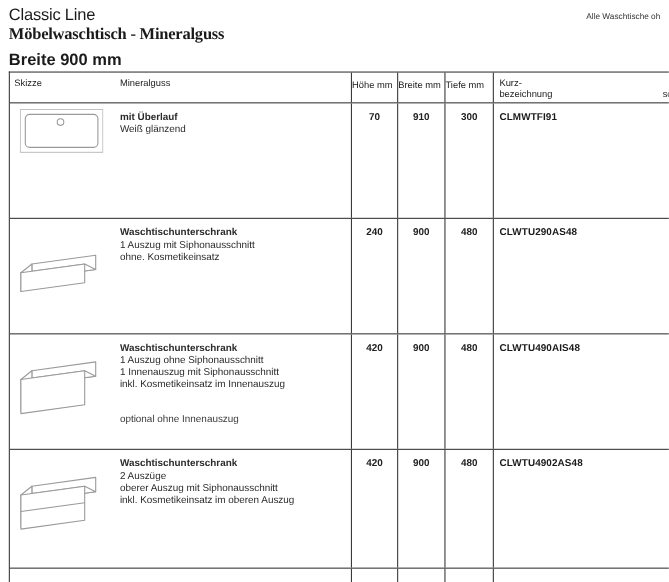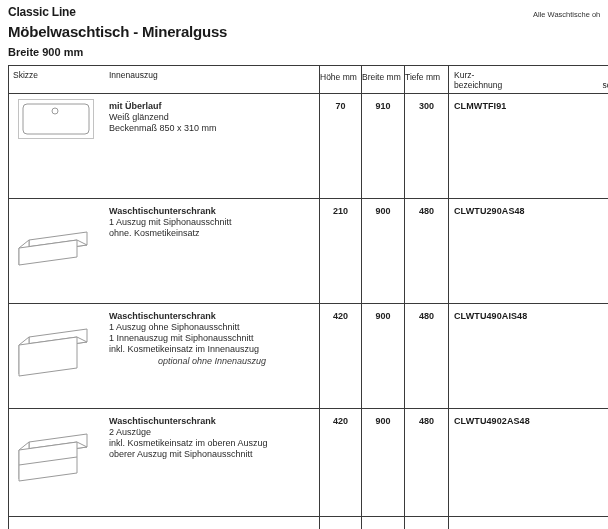--- a/index.html
+++ b/index.html
@@ -1,23 +1,23 @@
 <!DOCTYPE html>
 <html><head>
 <meta charset="utf-8">
 <style>
   html,body{margin:0;padding:0;}
   body{
     width:608px;height:529px;overflow:hidden;position:relative;
     background:#fff;color:#1a1a1a;
     font-family:"Liberation Sans", sans-serif;
   }
-  .page-title-1{position:absolute;left:8px;top:5px;font-size:12px;font-weight:bold;letter-spacing:-0.2px;white-space:nowrap;}
-  .page-title-2{position:absolute;left:8px;top:23px;font-size:15px;font-weight:bold;letter-spacing:-0.2px;white-space:nowrap;}
-  .page-subtitle{position:absolute;left:8px;top:46px;font-size:11px;font-weight:bold;white-space:nowrap;}
+  .page-title-1{position:absolute;left:8px;top:5px;font-size:15px;font-weight:normal;letter-spacing:-0.2px;white-space:nowrap;}
+  .page-title-2{position:absolute;left:8px;top:23px;font-size:15px;font-weight:bold;letter-spacing:-0.2px;white-space:nowrap;font-family:Liberation Serif, serif;}
+  .page-subtitle{position:absolute;left:8px;top:46px;font-size:15px;font-weight:bold;white-space:nowrap;}
   .top-note{position:absolute;left:533px;top:10px;font-size:7.5px;color:#333;white-space:nowrap;}
 
   .ptable{
     position:absolute;left:8px;top:65px;width:616px;height:470px;
     border-left:1.5px solid #3a3a3a;border-top:1.5px solid #3a3a3a;
     box-sizing:border-box;
   }
   .trow{
     display:grid;
     grid-template-columns:97px 213px 42px 43px 44px 185px;
@@ -36,41 +36,41 @@
   .hdr-beschr{padding:4px 0 0 3px;}
   .hdr-num{padding-top:6px;text-align:left;}
   .hdr-kurz{display:flex;justify-content:space-between;padding:4px 6px 0 5px;}
   .hdr-kurz .right{text-align:right;}
 
   .num-cell{font-size:9px;text-align:center;padding-top:7px;color:#222;font-weight:bold;}
   .code-cell{font-size:9px;font-weight:bold;padding:7px 0 0 5px;letter-spacing:0.1px;}
 
   .desc-cell{padding:7px 4px 0 3px;font-size:9px;line-height:11px;color:#2a2a2a;}
   .desc-cell .bold{font-weight:bold;}
-  .desc-cell .note{font-style:italic;margin-top:1px;color:#3a3a3a;text-align:center;}
+  .desc-cell .note{margin-top:21px;color:#3a3a3a;}
 
   .sketch-cell{padding:0;}
   svg.sketch{display:block;}
   .sk-basin{margin:5px 0 0 9px;}
   .sk-cab2{margin:28px 0 0 6px;}
   .sk-cab34{margin:24px 0 0 6px;}
 </style>
 </head>
 <body>
 
 <div class="page-title-1">Classic Line</div>
 <div class="page-title-2">Möbelwaschtisch - Mineralguss</div>
 <div class="page-subtitle">Breite 900 mm</div>
 <div class="top-note">Alle Waschtische oh</div>
 
 <div class="ptable">
 
   <div class="trow row-header">
     <div class="cell hdr hdr-skizze">Skizze</div>
-    <div class="cell hdr hdr-beschr">Innenauszug</div>
+    <div class="cell hdr hdr-beschr">Mineralguss</div>
     <div class="cell vline hdr hdr-num">Höhe mm</div>
     <div class="cell vline hdr hdr-num">Breite mm</div>
     <div class="cell vline hdr hdr-num">Tiefe mm</div>
     <div class="cell vline hdr hdr-kurz">
       <div>
         <div>Kurz-</div>
         <div>bezeichnung</div>
       </div>
       <div class="right">
         <div>An-</div>
@@ -83,21 +83,20 @@
     <div class="cell sketch-cell">
       <svg class="sketch sk-basin" width="76" height="40" viewBox="0 0 76 40">
         <rect x="0.5" y="0.5" width="75" height="39" fill="#fff" stroke="#c2c2c2" stroke-width="1"></rect>
         <rect x="5" y="5" width="66" height="30" rx="4" fill="#fff" stroke="#9a9a9a" stroke-width="1"></rect>
         <circle cx="37" cy="12" r="3" fill="#fff" stroke="#9a9a9a" stroke-width="1"></circle>
       </svg>
     </div>
     <div class="cell desc-cell">
       <div class="bold">mit Überlauf</div>
       <div>Weiß glänzend</div>
-      <div>Beckenmaß 850 x 310 mm</div>
     </div>
     <div class="cell vline num-cell">70</div>
     <div class="cell vline num-cell">910</div>
     <div class="cell vline num-cell">300</div>
     <div class="cell vline code-cell">CLMWTFI91</div>
   </div>
 
   <div class="trow row-item">
     <div class="cell sketch-cell">
       <svg class="sketch sk-cab2" width="80" height="46" viewBox="0 0 80 46">
@@ -107,21 +106,21 @@
           <path d="M4,21 L14,13 L14,30 L4,38 Z"></path>
           <path d="M4,21 L62,13 L62,30 L4,38 Z"></path>
         </g>
       </svg>
     </div>
     <div class="cell desc-cell">
       <div class="bold">Waschtischunterschrank</div>
       <div>1 Auszug mit Siphonausschnitt</div>
       <div>ohne. Kosmetikeinsatz</div>
     </div>
-    <div class="cell vline num-cell">210</div>
+    <div class="cell vline num-cell">240</div>
     <div class="cell vline num-cell">900</div>
     <div class="cell vline num-cell">480</div>
     <div class="cell vline code-cell">CLWTU290AS48</div>
   </div>
 
   <div class="trow row-item">
     <div class="cell sketch-cell">
       <svg class="sketch sk-cab34" width="80" height="52" viewBox="0 0 80 52">
         <g fill="#fff" stroke="#9a9a9a" stroke-width="1" stroke-linejoin="round">
           <path d="M14,9 L72,1 L72,14 L14,22 Z"></path>
@@ -152,22 +151,22 @@
           <path d="M14,22 L72,14 L62,9 L4,17 Z"></path>
           <path d="M4,17 L14,9 L14,38 L4,46 Z"></path>
           <path d="M4,17 L62,9 L62,40 L4,48 Z"></path>
           <path d="M4,32 L62,24" fill="none"></path>
         </g>
       </svg>
     </div>
     <div class="cell desc-cell">
       <div class="bold">Waschtischunterschrank</div>
       <div>2 Auszüge</div>
+      <div>oberer Auszug mit Siphonausschnitt</div>
       <div>inkl. Kosmetikeinsatz im oberen Auszug</div>
-      <div>oberer Auszug mit Siphonausschnitt</div>
     </div>
     <div class="cell vline num-cell">420</div>
     <div class="cell vline num-cell">900</div>
     <div class="cell vline num-cell">480</div>
     <div class="cell vline code-cell">CLWTU4902AS48</div>
   </div>
 
   <div class="trow row-partial">
     <div class="cell"></div>
     <div class="cell"></div>

